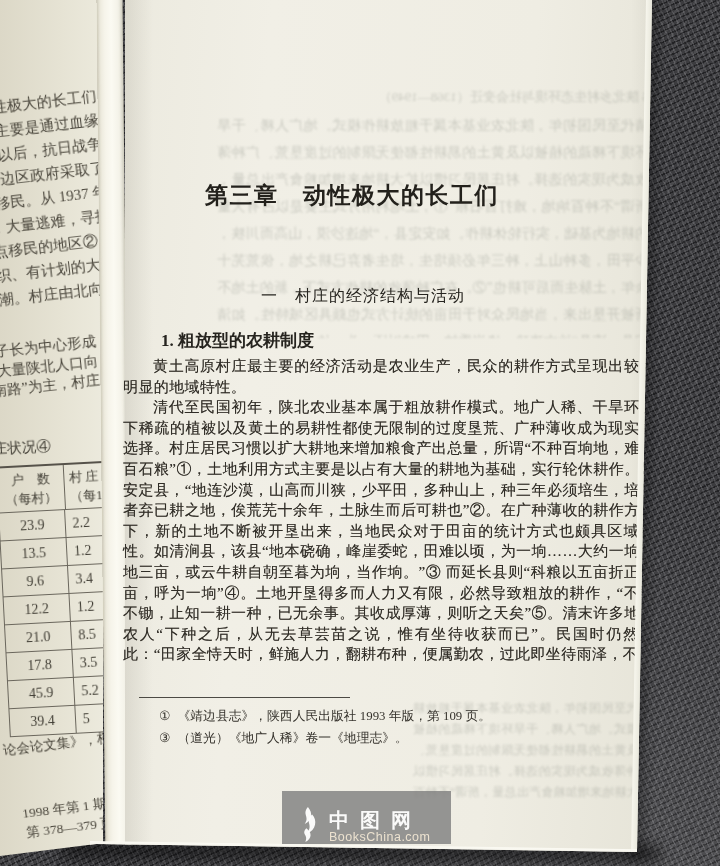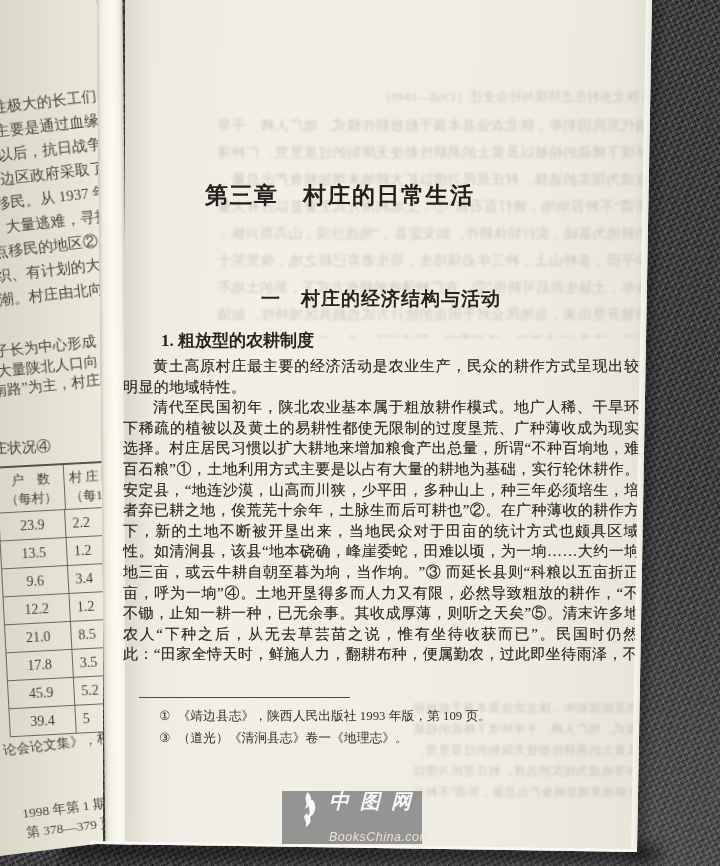--- a/index.html
+++ b/index.html
@@ -64,39 +64,39 @@
   .lp-f3{left:26px;top:818px;transform:rotate(-7deg);}
   
   .rp{position:absolute;left:125px;top:0;width:530px;height:100%;color:#302d27;}
   .mirror{transform:scaleX(-1);color:#91948b;opacity:0.38;filter:blur(1.1px);
     text-align:justify;pointer-events:none;}
   .st-header{position:absolute;top:88px;left:165px;width:365px;font-size:13px;white-space:nowrap;overflow:hidden;}
   .st-b1{position:absolute;top:112px;left:92px;width:432px;height:226px;line-height:27px;font-size:14px;overflow:hidden;}
   .st-b2{position:absolute;top:698px;left:288px;width:238px;height:104px;line-height:21px;font-size:12px;overflow:hidden;}
   .chapter-title{position:absolute;top:180px;left:80px;font-size:23px;font-weight:bold;
     letter-spacing:1.5px;color:#23211c;}
-  .section-title{position:absolute;top:286px;left:136px;font-size:19px;font-weight:bold;
+  .section-title{position:absolute;top:286px;left:136px;font-size:16px;font-weight:normal;
     letter-spacing:1px;color:#26241f;}
   .subsection-title{position:absolute;top:329px;left:36px;font-size:17px;font-weight:bold;color:#26241f;}
   .body-text{position:absolute;top:356px;left:-2px;width:532px;font-size:15px;
     letter-spacing:0.4px;line-height:20.6px;text-align:justify;
     text-shadow:0 0 0.4px rgba(60,55,45,0.55);}
   .body-text p{margin:0;text-indent:2em;}
   .fn-rule{position:absolute;left:14px;top:697px;width:211px;height:1.3px;background:#4c4a44;}
   .fn-list{position:absolute;left:34px;top:706px;width:492px;font-size:12.8px;
     line-height:21.8px;color:#35322c;}
   .fn-item .fn-marker{margin-right:7px;}
   
-  .watermark{position:absolute;left:282px;top:791px;width:140px;height:53px;z-index:50;
-    background:rgba(125,125,125,0.80);display:flex;align-items:flex-start;
-    font-family:"Liberation Sans", sans-serif;font-style:italic;}
+  .watermark{position:absolute;left:282px;top:791px;width:169px;height:53px;z-index:50;
+    background:rgba(125,125,125,0.80);display:flex;align-items:flex-end;
+    font-family:"Liberation Sans", sans-serif;}
   .wm-logo{margin-left:14px;flex:0 0 auto;}
   .wm-text{margin-left:7px;}
   .wm-cn{font-size:20px;line-height:21px;color:rgba(255,255,255,0.95);letter-spacing:11px;font-weight:600;}
-  .wm-url{font-size:12.5px;line-height:13px;color:#ece2d0;letter-spacing:0.5px;margin-top:19px;}
+  .wm-url{font-size:12.5px;line-height:13px;color:#ece2d0;letter-spacing:0.5px;margin-top:0;}
 </style>
 </head>
 <body>
 
 <div class="shadow-bottom"></div>
 <div class="shadow-right"></div>
 
 <div class="book">
 
   <div class="left-page">
@@ -172,36 +172,36 @@
 
   <div class="gutter-band"></div>
 
   <div class="right-page"></div>
   <div class="rp">
 
     <div class="st-header mirror">65 陕北乡村生态环境与社会变迁（1368—1949）</div>
     <div class="st-b1 mirror">清代至民国初年，陕北农业基本属于粗放耕作模式。地广人稀、干旱环境下稀疏的植被以及黄土的易耕性都使无限制的过度垦荒、广种薄收成为现实的选择。村庄居民习惯以扩大耕地来增加粮食产出总量，所谓“不种百垧地，难打百石粮”①，土地利用方式主要是以占有大量的耕地为基础，实行轮休耕作。如安定县，“地连沙漠，山高而川狭，少平田，多种山上，种三年必须培生，培生者弃已耕之地，俟荒芜十余年，土脉生而后可耕也”②。在广种薄收的耕作方式下，新的土地不断被开垦出来，当地民众对于田亩的统计方式也颇具区域特性。如清涧县，该县“地本硗确，峰崖委蛇，田难以顷，为一垧……大约一垧为地三亩，或云牛耕自朝至暮为垧，当作垧。”③ 而延长县则“科粮以五亩折正一亩，呼为一垧”④。土地开垦得多而人力又有限，必然导致粗放的耕作，“不壅不锄，止知一耕一种，已无余事。其收成厚薄，则听之天矣”⑤。清末许多地方农人“下种之后，从无去草芸苗之说，惟有坐待收获而已”。民国时仍然如此：“田家全恃天时，鲜施人力，翻耕布种，便属勤农，过此即坐待雨泽，不</div>
     <div class="st-b2 mirror">清代至民国初年，陕北农业基本属于粗放耕作模式。地广人稀、干旱环境下稀疏的植被以及黄土的易耕性都使无限制的过度垦荒、广种薄收成为现实的选择。村庄居民习惯以扩大耕地来增加粮食产出总量，所谓“不种百垧地，难打百石粮”①，土地利用方式主要是以占有大量的耕地为基础，实行轮休耕作。如安定县，“地连沙漠，山高而川狭，少平田，多种山上，种三年必须培生，培生者弃已耕之地，俟荒芜十余年，土脉生而后可耕也”②。在广种薄收的耕作方式下，新的土地不断被开垦出来，当地民众对于田亩的统计方式也颇具区域特性。如清涧县，该县“地本硗确，峰崖委蛇，田难以顷，为一垧……大约一垧为地三亩，或云牛耕自朝至暮为垧，当作垧。”③ 而延长县则“科粮以五亩折正一亩，呼为一垧”④。土地开垦得多而人力又有限，必然导致粗放的耕作，“不壅不锄，止知一耕一种，已无余事。其收成厚薄，则听之天矣”⑤。清末许多地方农人“下种之后，从无去草芸苗之说，惟有坐待收获而已”。民国时仍然如此：“田家全恃天时，鲜施人力，翻耕布种，便属勤农，过此即坐待雨泽，不</div>
 
-    <div class="chapter-title">第三章　村庄的日常生活</div>
+    <div class="chapter-title">第三章　动性极大的长工们</div>
     <div class="section-title">一　村庄的经济结构与活动</div>
     <div class="subsection-title">1. 粗放型的农耕制度</div>
 
     <div class="body-text">
       <p>黄土高原村庄最主要的经济活动是农业生产，民众的耕作方式呈现出较为明显的地域特性。</p>
       <p>清代至民国初年，陕北农业基本属于粗放耕作模式。地广人稀、干旱环境下稀疏的植被以及黄土的易耕性都使无限制的过度垦荒、广种薄收成为现实的选择。村庄居民习惯以扩大耕地来增加粮食产出总量，所谓“不种百垧地，难打百石粮”①，土地利用方式主要是以占有大量的耕地为基础，实行轮休耕作。如安定县，“地连沙漠，山高而川狭，少平田，多种山上，种三年必须培生，培生者弃已耕之地，俟荒芜十余年，土脉生而后可耕也”②。在广种薄收的耕作方式下，新的土地不断被开垦出来，当地民众对于田亩的统计方式也颇具区域特性。如清涧县，该县“地本硗确，峰崖委蛇，田难以顷，为一垧……大约一垧为地三亩，或云牛耕自朝至暮为垧，当作垧。”③ 而延长县则“科粮以五亩折正一亩，呼为一垧”④。土地开垦得多而人力又有限，必然导致粗放的耕作，“不壅不锄，止知一耕一种，已无余事。其收成厚薄，则听之天矣”⑤。清末许多地方农人“下种之后，从无去草芸苗之说，惟有坐待收获而已”。民国时仍然如此：“田家全恃天时，鲜施人力，翻耕布种，便属勤农，过此即坐待雨泽，不</p>
     </div>
 
     <div class="fn-rule"></div>
     <div class="fn-list">
       <div class="fn-item">
         <span class="fn-marker">①</span><span>《靖边县志》，陕西人民出版社 1993 年版，第 109 页。</span>
       </div>
       <div class="fn-item">
-        <span class="fn-marker">③</span><span>（道光）《清涧县志》卷一《地理志》。</span>
+        <span class="fn-marker">③</span><span>（道光）《地广人稀》卷一《地理志》。</span>
       </div>
     </div>
   </div>
 
   <div class="edge-right"></div>
   <div class="edge-bottom"></div>
 </div>
 
 <div class="watermark">
   <svg class="wm-logo" width="26" height="38" viewBox="0 0 24 36">

